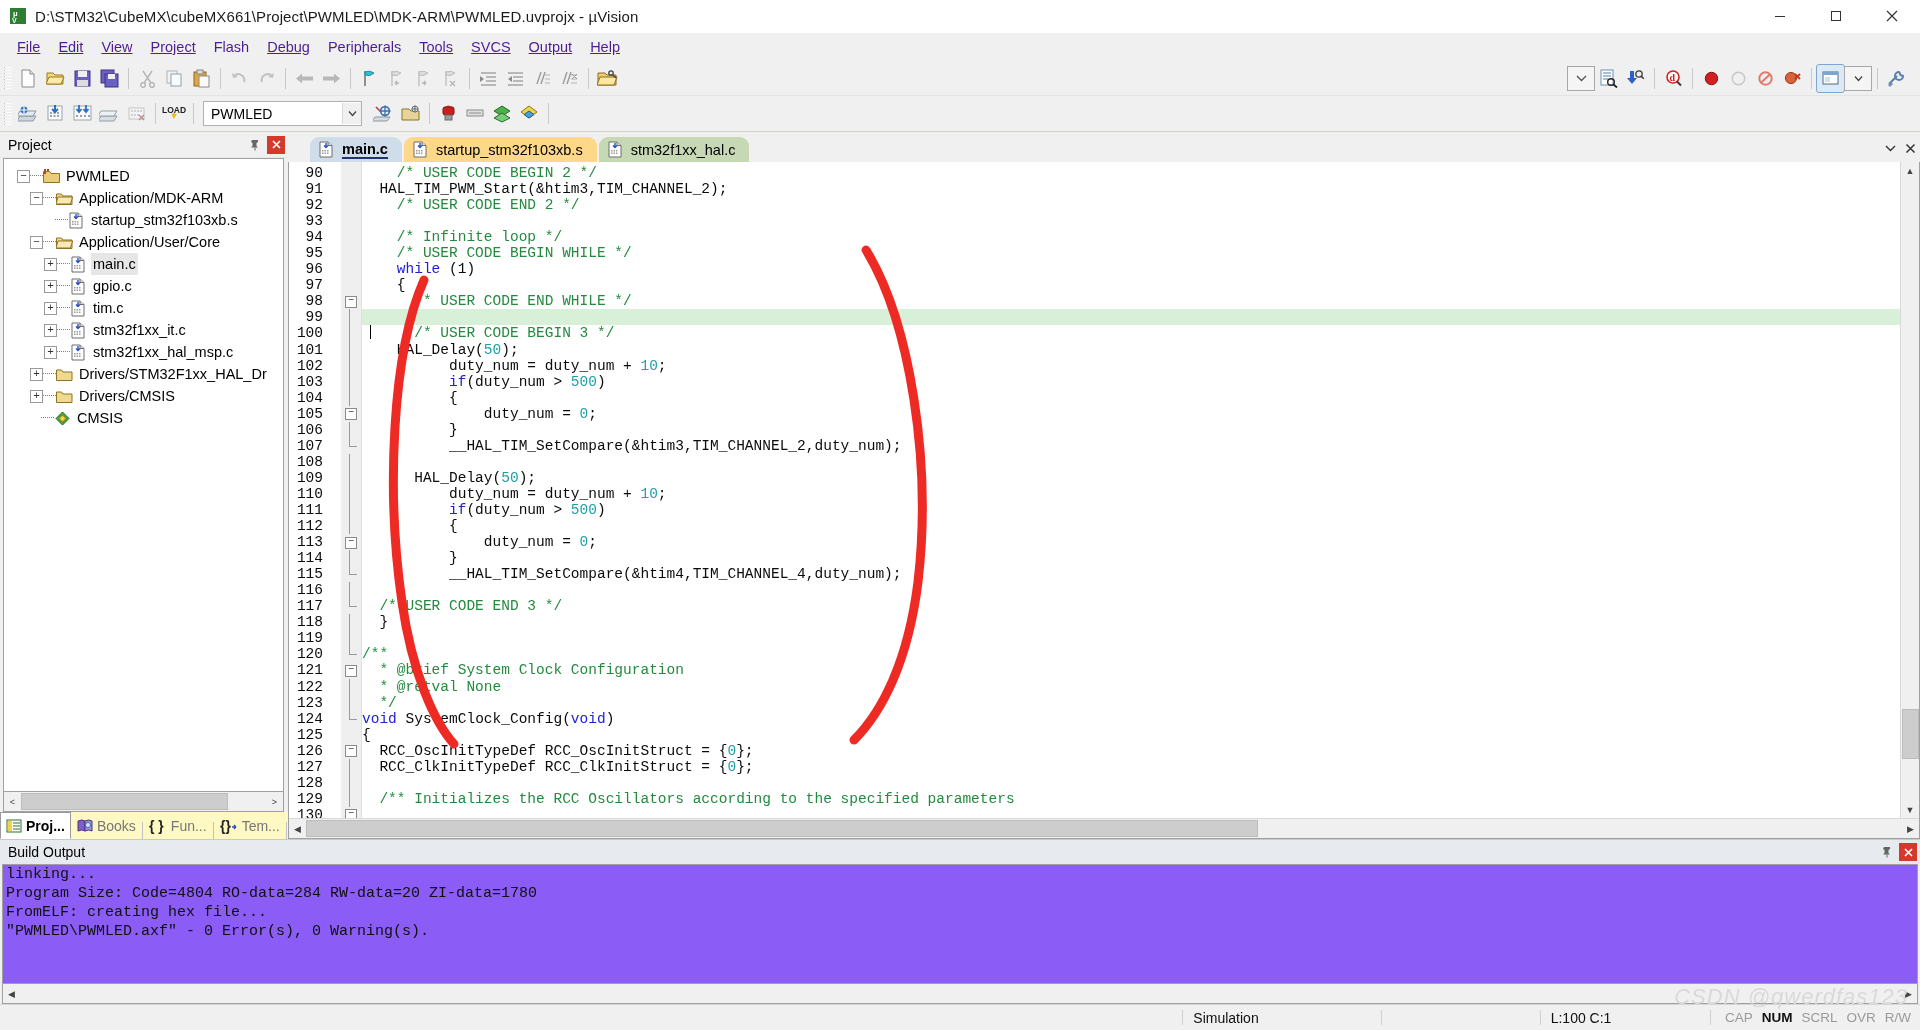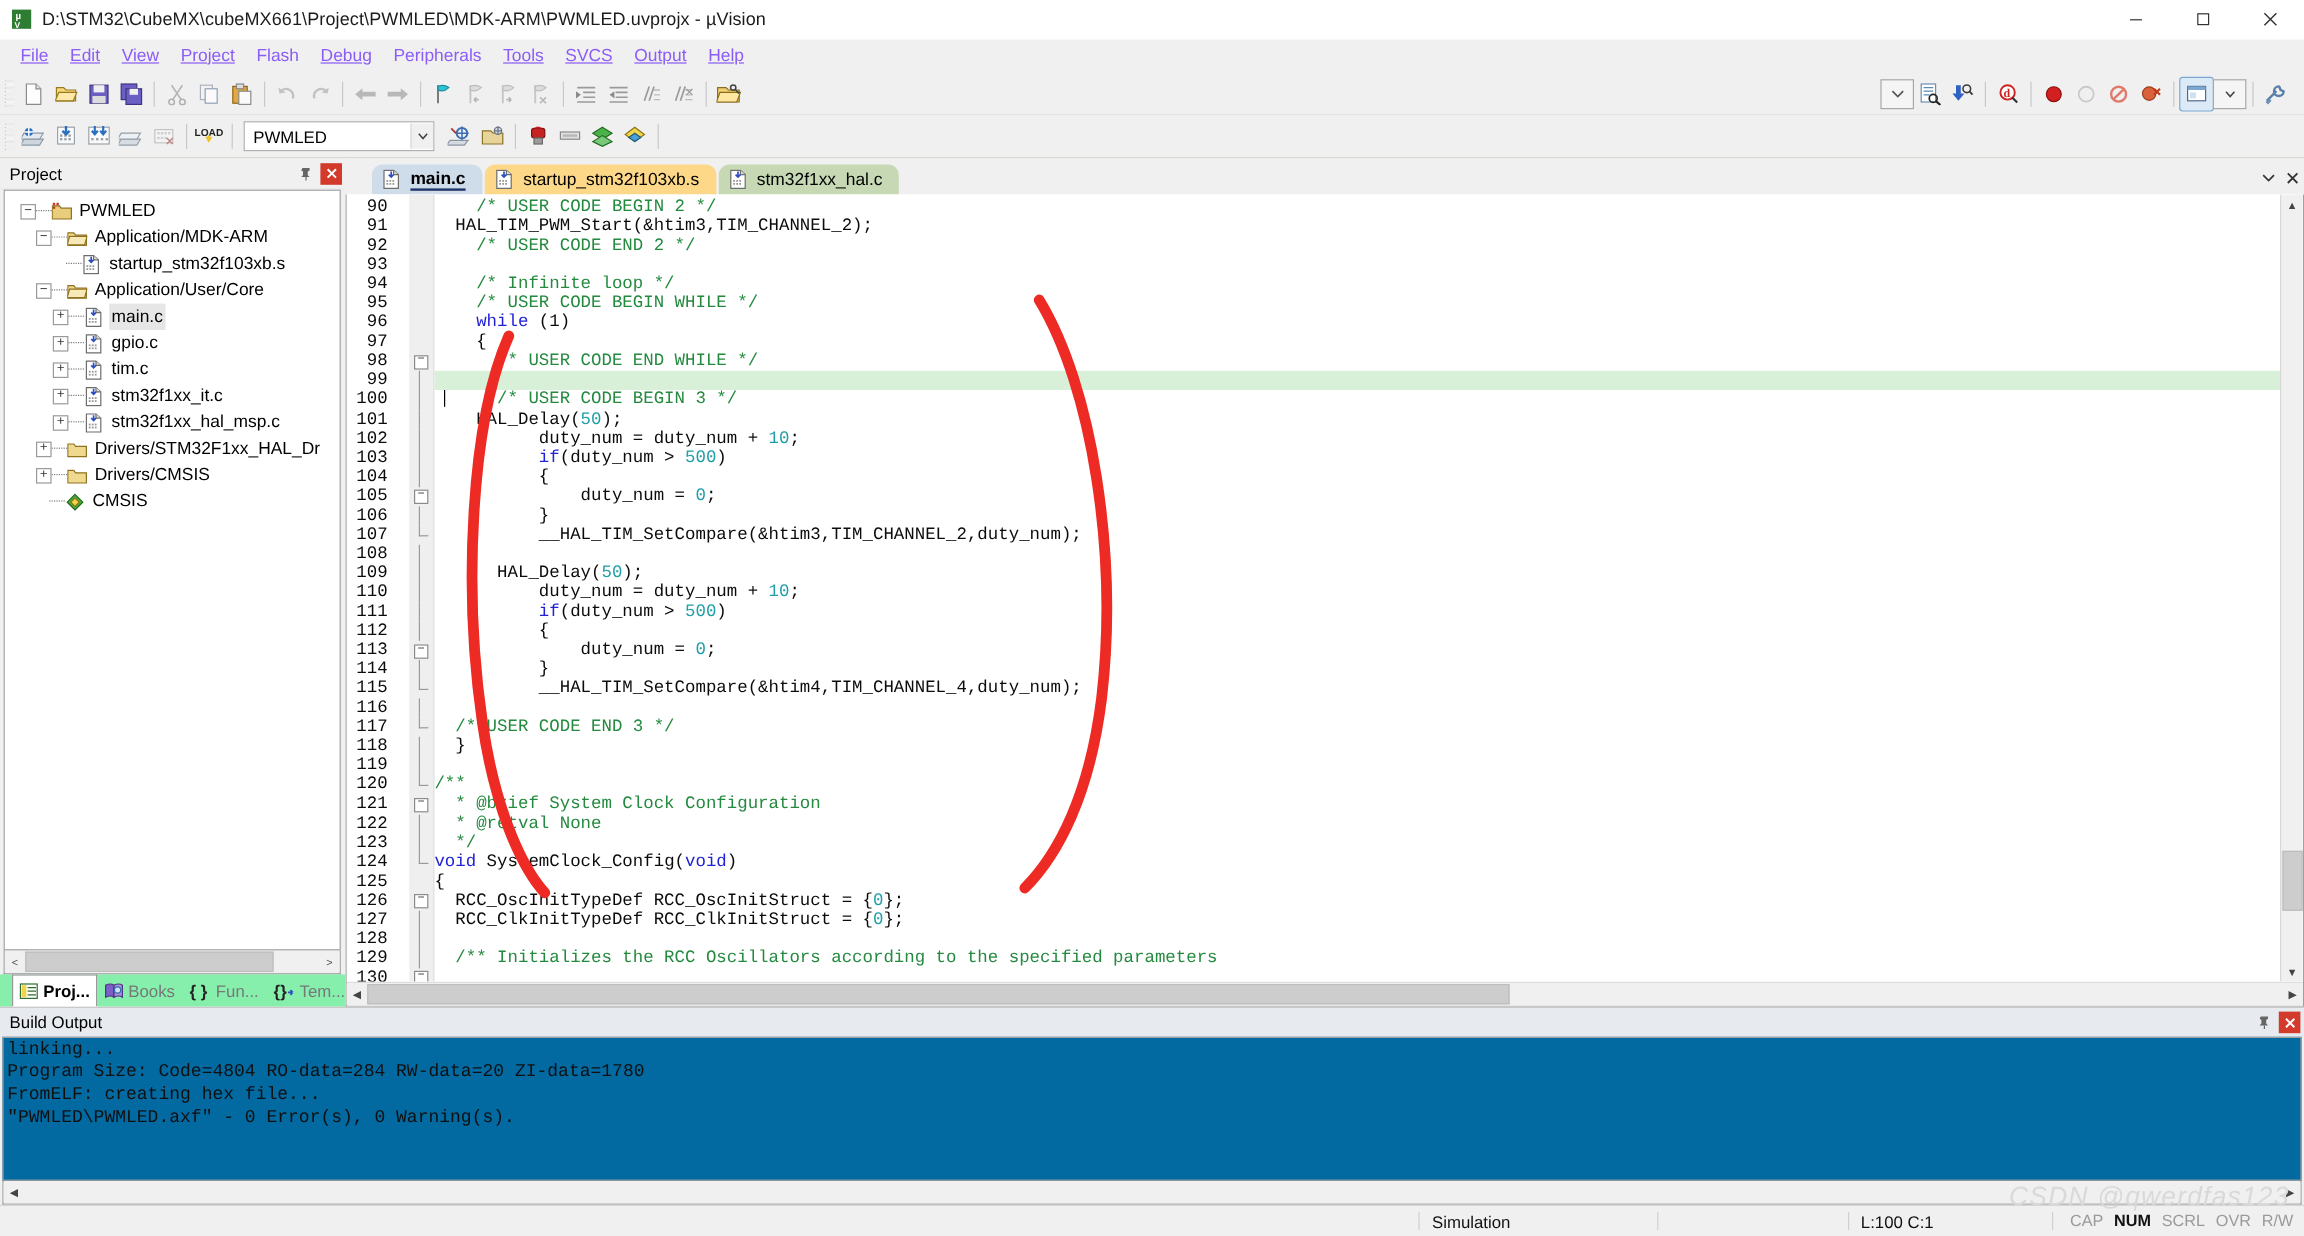--- a/index.html
+++ b/index.html
@@ -16,21 +16,21 @@
   
   .titlebar{height:32px;background:#ffffff;display:flex;align-items:center;flex:0 0 auto;border-bottom:1px solid #ffffff;}
   .titlebar .appicon{width:18px;height:18px;margin-left:9px;margin-right:8px;flex:0 0 auto;position:relative;}
   .titlebar .apptitle{font-size:15px;color:#1b1b1b;white-space:nowrap;letter-spacing:0.1px;}
   .titlebar .spacer{flex:1 1 auto;}
   .wbtn{width:56px;height:32px;display:flex;align-items:center;justify-content:center;flex:0 0 auto;}
   .wbtn svg{display:block;}
 
   
   .menubar{height:28px;background:#f0f0f0;display:flex;align-items:center;padding-left:8px;flex:0 0 auto;}
-  .menuitem{font-size:14.5px;color:#8b5cf6;padding:4px 9px;white-space:nowrap;cursor:default;}
+  .menuitem{font-size:14.5px;color:#4c1d95;padding:4px 9px;white-space:nowrap;cursor:default;}
   .menuitem u{text-decoration:underline;}
 
   
   .toolbar{height:34px;background:#f0f0f0;display:flex;align-items:center;flex:0 0 auto;border-bottom:1px solid #e3e3e3;}
   .toolbar.row2{height:35px;border-bottom:1px solid #d4d0c8;}
   .grip{width:8px;height:22px;margin:0 3px 0 4px;flex:0 0 auto;
      background-image:linear-gradient(to bottom,#ffffff 0,#ffffff 1px,transparent 1px,transparent 3px),
                       linear-gradient(to bottom,#b5b5b5 0,#b5b5b5 1px,transparent 1px,transparent 3px);
      background-size:100% 3px;background-position:1px 0,0 0;background-repeat:repeat-y;opacity:.85;}
   .tbtn{width:27px;height:27px;display:flex;align-items:center;justify-content:center;flex:0 0 auto;border-radius:2px;}
@@ -57,21 +57,21 @@
   .trow{display:flex;align-items:center;height:22px;white-space:nowrap;line-height:22px;}
   .exp{width:11px;height:11px;border:1px solid #9a9a9a;background:#fff;display:inline-flex;align-items:center;justify-content:center;
       font-size:11px;line-height:9px;color:#333;flex:0 0 auto;font-family:"Liberation Mono",monospace;}
   .dots{width:13px;height:1px;border-top:1px dotted #808080;flex:0 0 auto;}
   .lblsel{background:#e6e6e6;}
   .tlabel{padding:0 2px;}
   .ic{width:17px;height:17px;flex:0 0 auto;margin-right:4px;position:relative;}
   .hscroll{height:19px;background:#f0f0f0;border:1px solid #a0a0a0;border-top:none;margin:0 4px 0 3px;display:flex;align-items:center;flex:0 0 auto;}
   .hsarrow{width:17px;height:17px;display:flex;align-items:center;justify-content:center;font-size:9px;color:#444;background:#f0f0f0;}
   .hsthumb{height:15px;background:#cdcdcd;border:1px solid #bdbdbd;}
-  .bottabs{height:27px;display:flex;align-items:flex-end;flex:0 0 auto;padding-left:10px;background:#86efac;}
+  .bottabs{height:27px;display:flex;align-items:flex-end;flex:0 0 auto;padding-left:0;background:#fef9c3;}
   .btab{height:24px;display:flex;align-items:center;padding:0 5px;font-size:14px;color:#777;border:1px solid transparent;}
   .btab.active{background:#fff;border:1px solid #9a9a9a;border-bottom-color:#fff;color:#000;font-weight:bold;height:25px;}
   .btabsep{width:1px;height:17px;background:#c0c0c0;}
 
   
   .edtabs{height:30px;background:#f0f0f0;display:flex;align-items:flex-end;flex:0 0 auto;padding-left:22px;position:relative;}
   .edtab{height:25px;display:flex;align-items:center;padding:0 14px 0 8px;font-size:14.5px;margin-right:2px;
      border-top-left-radius:9px;border-top-right-radius:9px;white-space:nowrap;color:#000;position:relative;}
   .edtab .ic{margin-right:7px;}
   .edtab.t-main{background:#cfdcea;}
@@ -99,21 +99,21 @@
   .caret{position:absolute;width:1px;background:#000;}
 
   .vscroll{width:18px;flex:0 0 auto;background:#f0f0f0;border-left:1px solid #d8d8d8;display:flex;flex-direction:column;align-items:center;}
   .vsarrow{width:17px;height:17px;display:flex;align-items:center;justify-content:center;font-size:9px;color:#444;}
   .vsthumb{width:15px;background:#cdcdcd;border:1px solid #bdbdbd;}
   .edhscroll{height:19px;background:#f0f0f0;border-top:1px solid #d8d8d8;display:flex;align-items:center;flex:0 0 auto;}
 
   
   .buildpane{flex:0 0 auto;display:flex;flex-direction:column;background:#f0f0f0;}
   .buildhdr{height:24px;background:#e7eaef;display:flex;align-items:center;font-size:14px;padding-left:8px;border-top:1px solid #c9c9c9;}
-  .buildbody{height:118px;background:#0369a1;border:1px solid #a0a0a0;margin:0 2px;overflow:hidden;position:relative;}
+  .buildbody{height:118px;background:#8b5cf6;border:1px solid #a0a0a0;margin:0 2px;overflow:hidden;position:relative;}
   .bline{font-family:"Liberation Mono",monospace;font-size:15px;line-height:19px;color:#101010;white-space:pre;padding-left:3px;}
   .buildscroll{height:19px;background:#f0f0f0;display:flex;align-items:center;margin:0 2px;border:1px solid #a0a0a0;border-top:none;}
 
   
   .statusbar{height:25px;background:#f0f0f0;display:flex;align-items:center;flex:0 0 auto;border-top:1px solid #d6d6d6;font-size:14px;color:#111;}
   .sbcell{height:15px;display:flex;align-items:center;padding-left:10px;border-left:1px solid #d0d0d0;text-align:right;}
   .sbflag{color:#9a9a9a;margin-right:9px;font-size:13.5px;}
   .sbflag.on{color:#111;font-weight:bold;}
   .wm{position:absolute;right:12px;bottom:20px;color:#d9d9d9;font-size:22px;letter-spacing:1px;pointer-events:none;font-family:"Liberation Sans",sans-serif;font-style:italic;}
 

